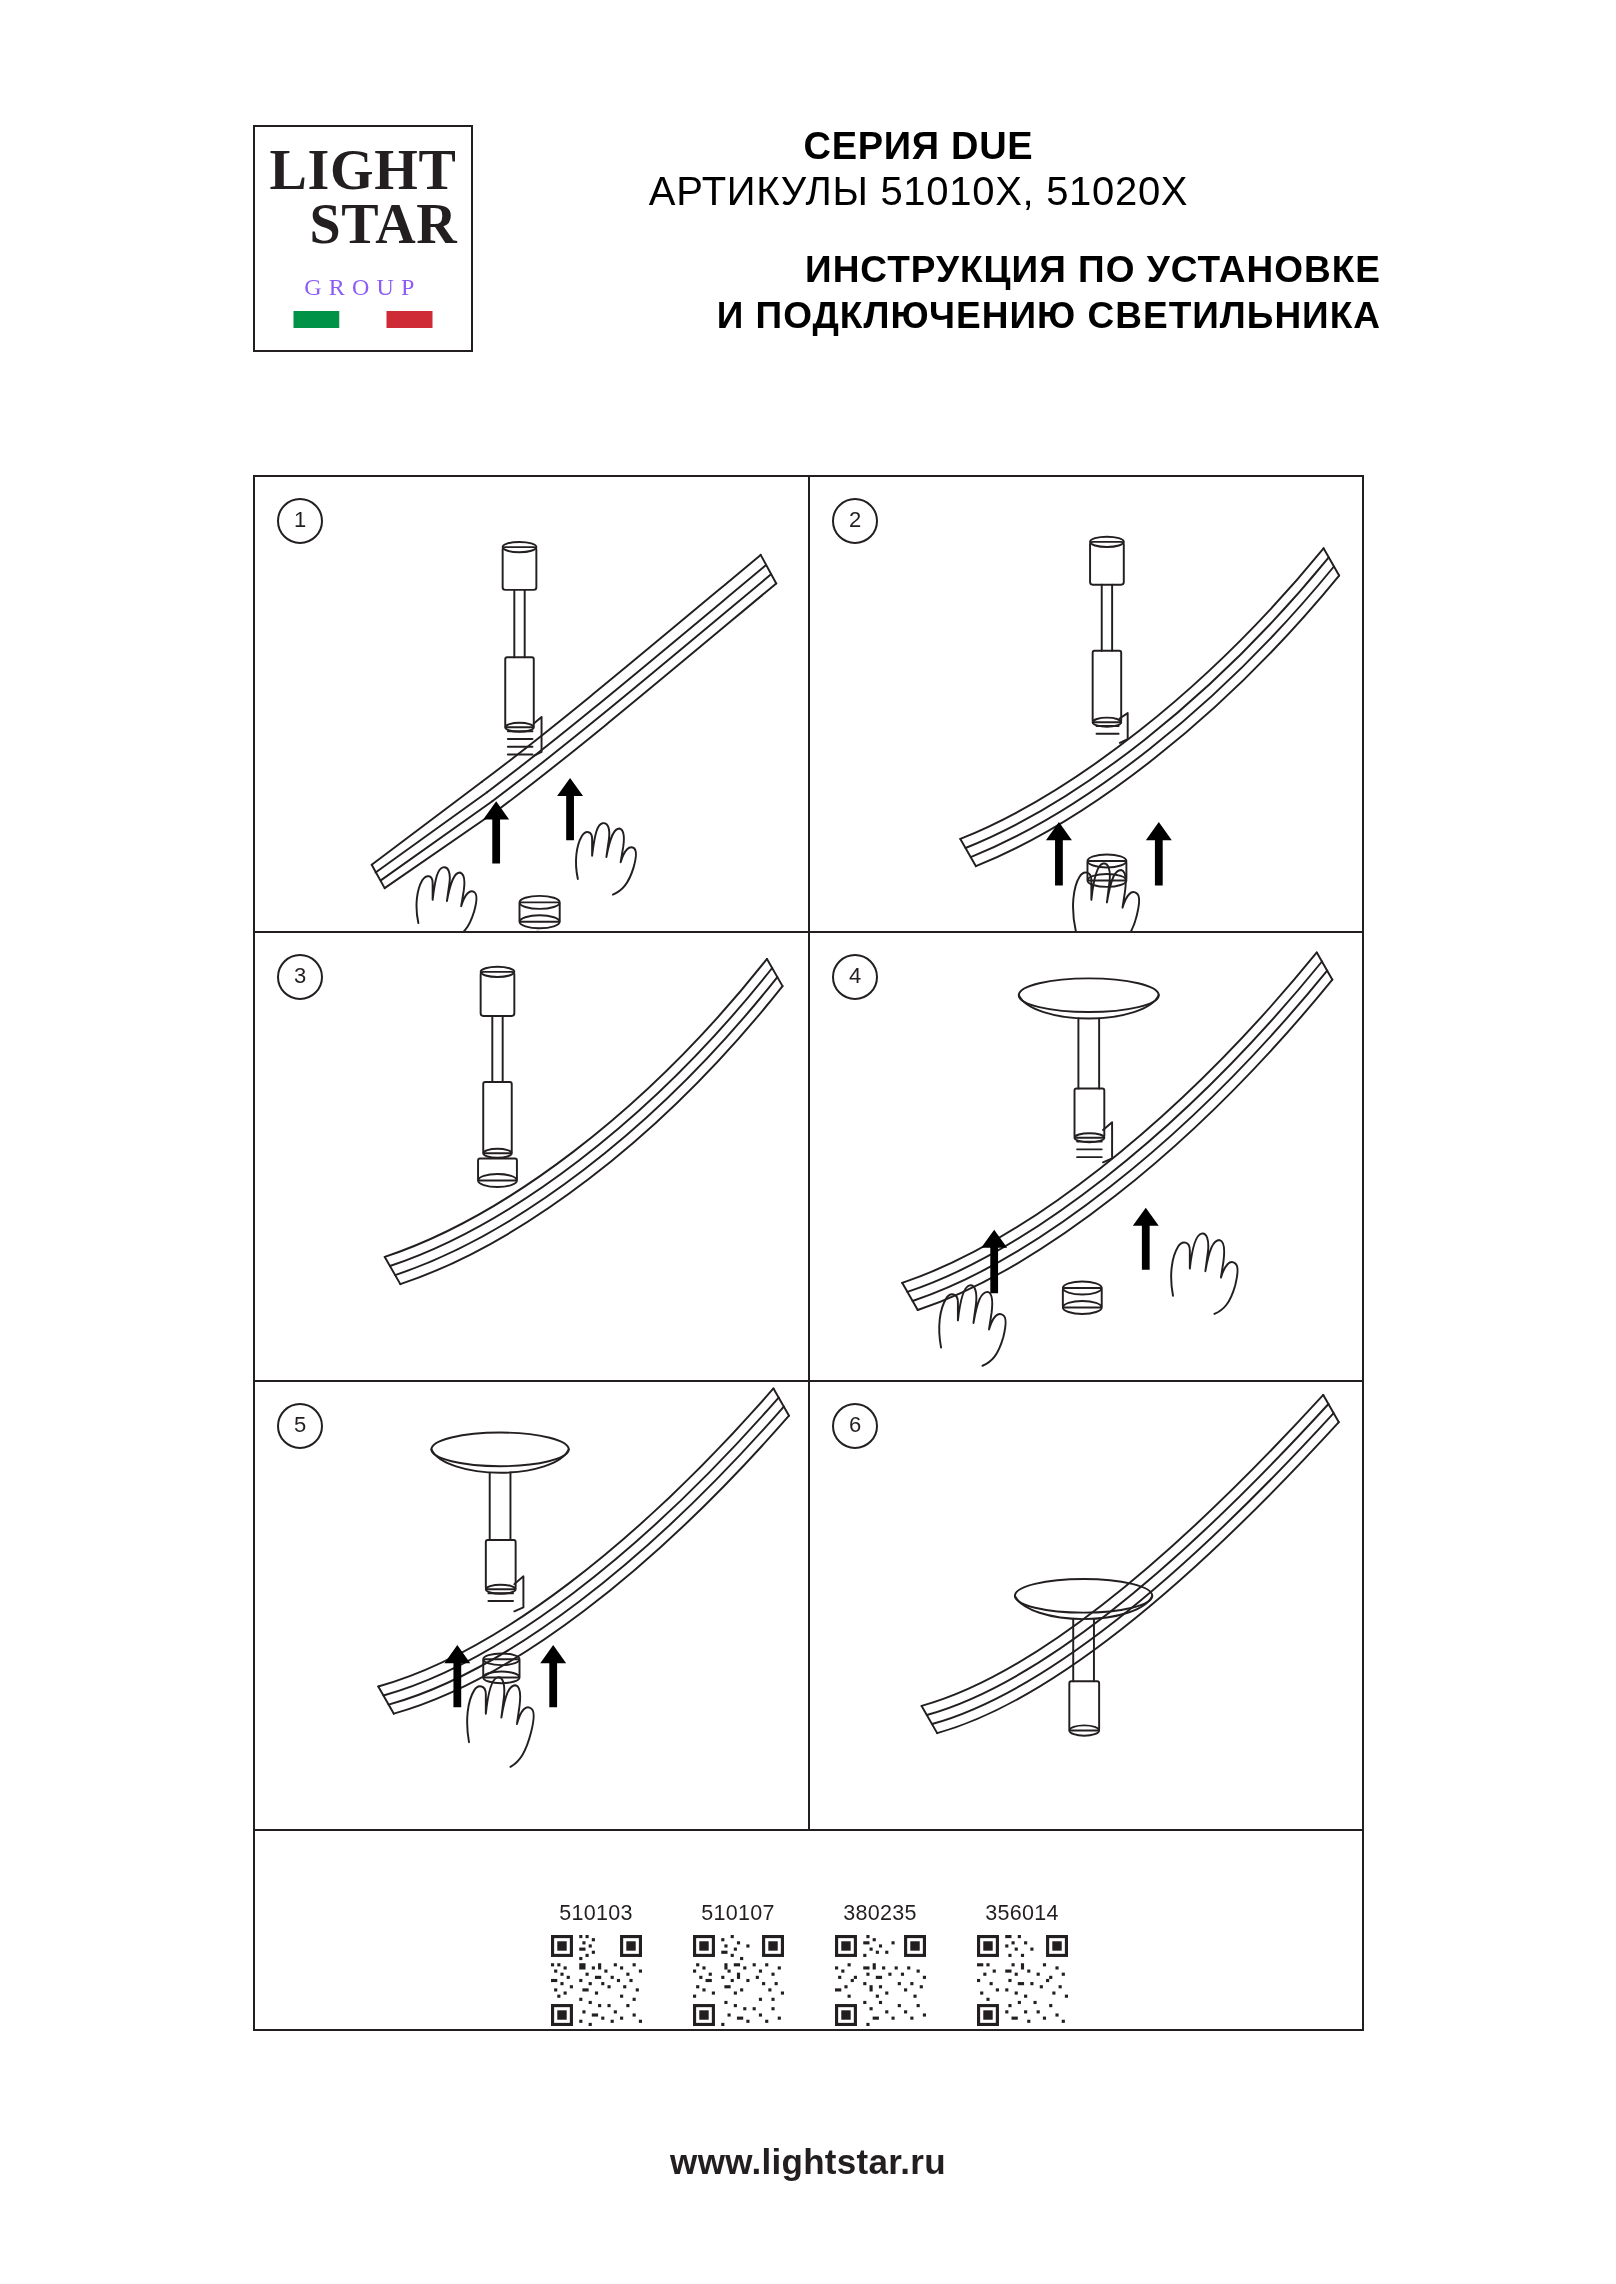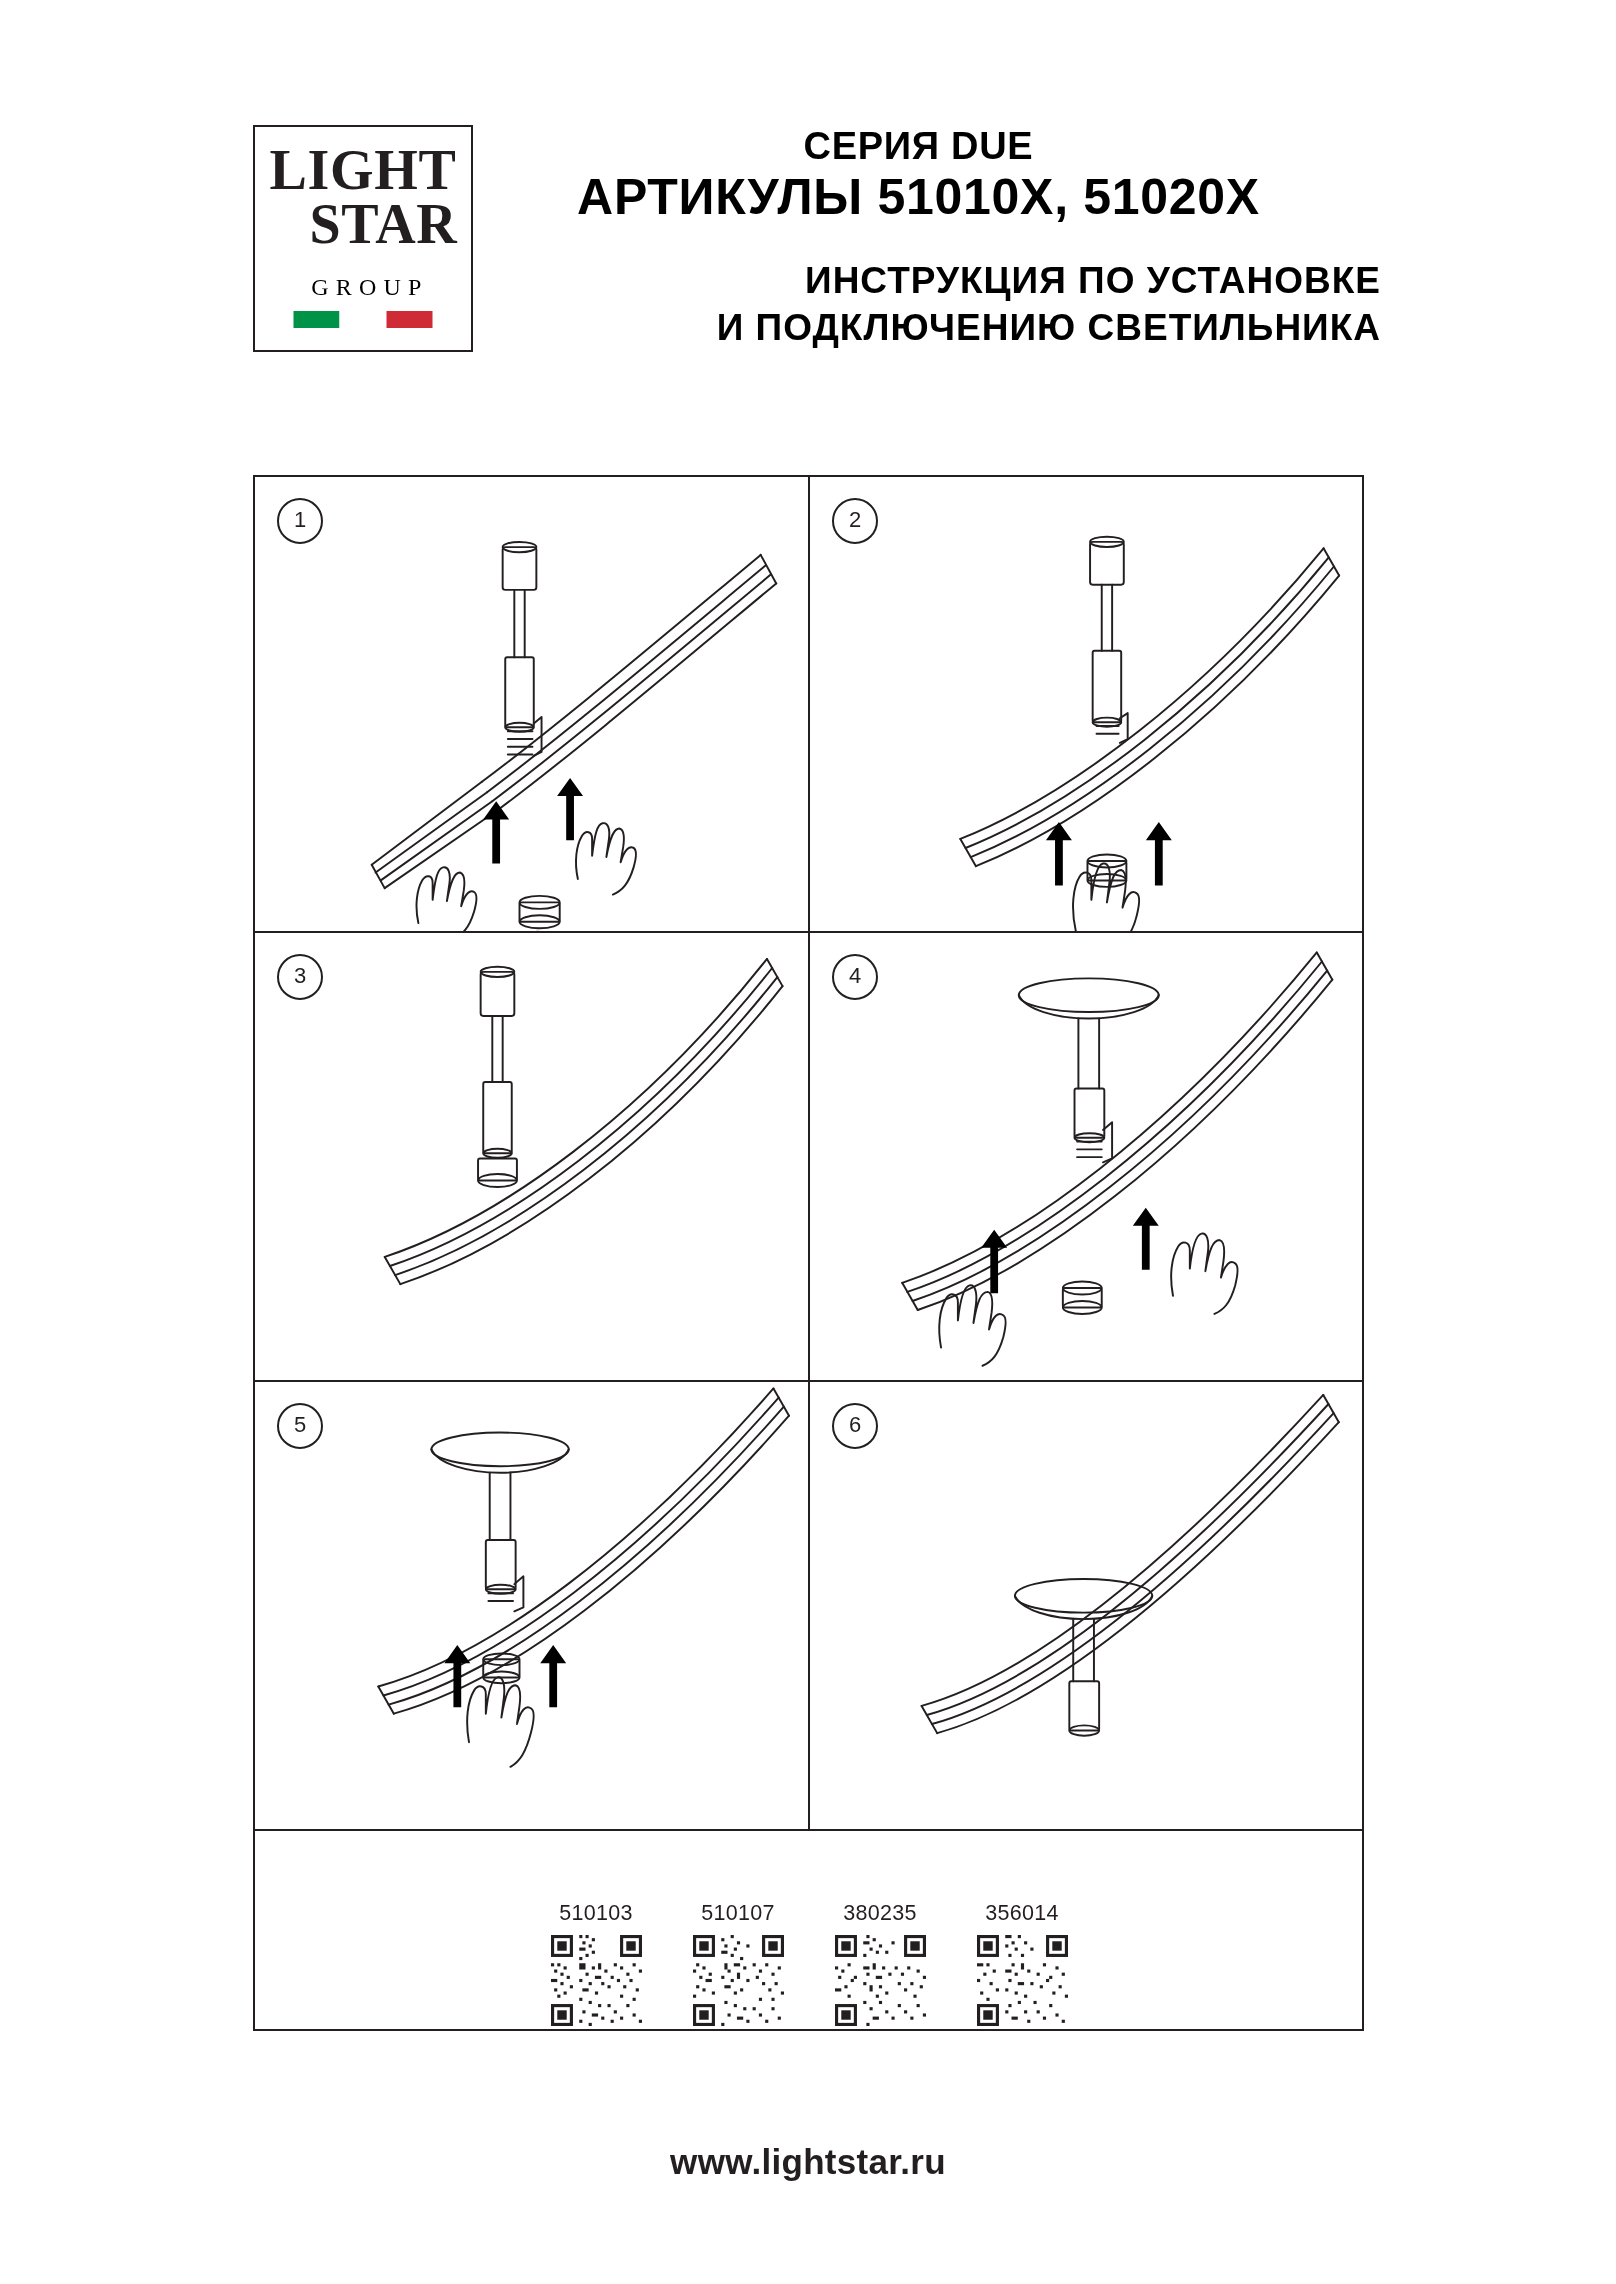--- a/index.html
+++ b/index.html
@@ -49,22 +49,21 @@
   .logo-line2 { font-size: 56px; letter-spacing: 0.7px; padding-left: 41px; }
   .logo-group {
     position: absolute;
     left: 0;
     top: 147px;
     width: 100%;
     text-align: center;
     font-family: "Liberation Serif", serif;
     font-size: 24px;
     letter-spacing: 7.2px;
-    color: #000000;
-    padding-left: 7px;
+    color: #8b5cf6;
   }
   .flag {
     position: absolute;
     left: 50%;
     transform: translateX(-50%);
     top: 184px;
     width: 139px;
     height: 17px;
     display: flex;
   }
@@ -81,22 +80,22 @@
     text-align: center;
   }
   .title-series {
     font-size: 38px;
     font-weight: bold;
     letter-spacing: 0.7px;
     line-height: 1.18;
     margin-top: 6.5px;
   }
   .title-art {
-    font-size: 50px;
-    font-weight: bold;
+    font-size: 40px;
+    font-weight: normal;
     letter-spacing: 0.7px;
     line-height: 1.18;
   }
   .title-main {
     font-size: 37px;
     font-weight: bold;
     letter-spacing: 1px;
     line-height: 1.26;
     margin-top: 31px;
     text-align: right;

